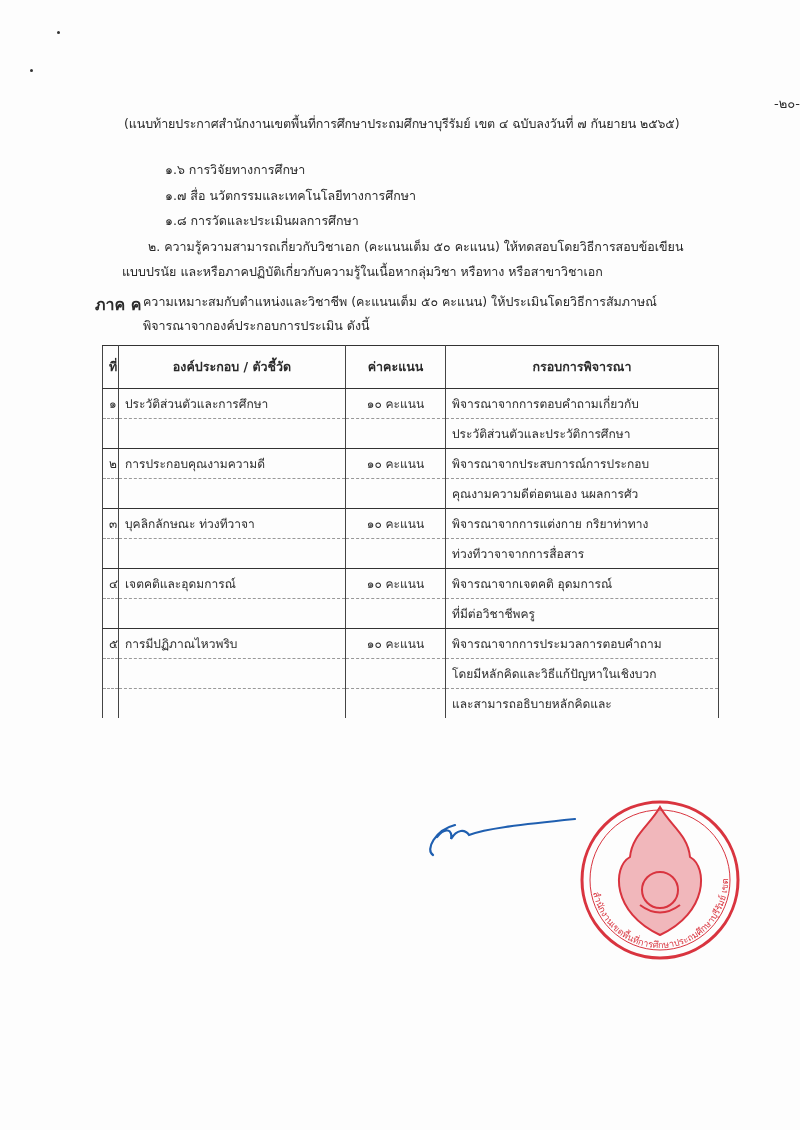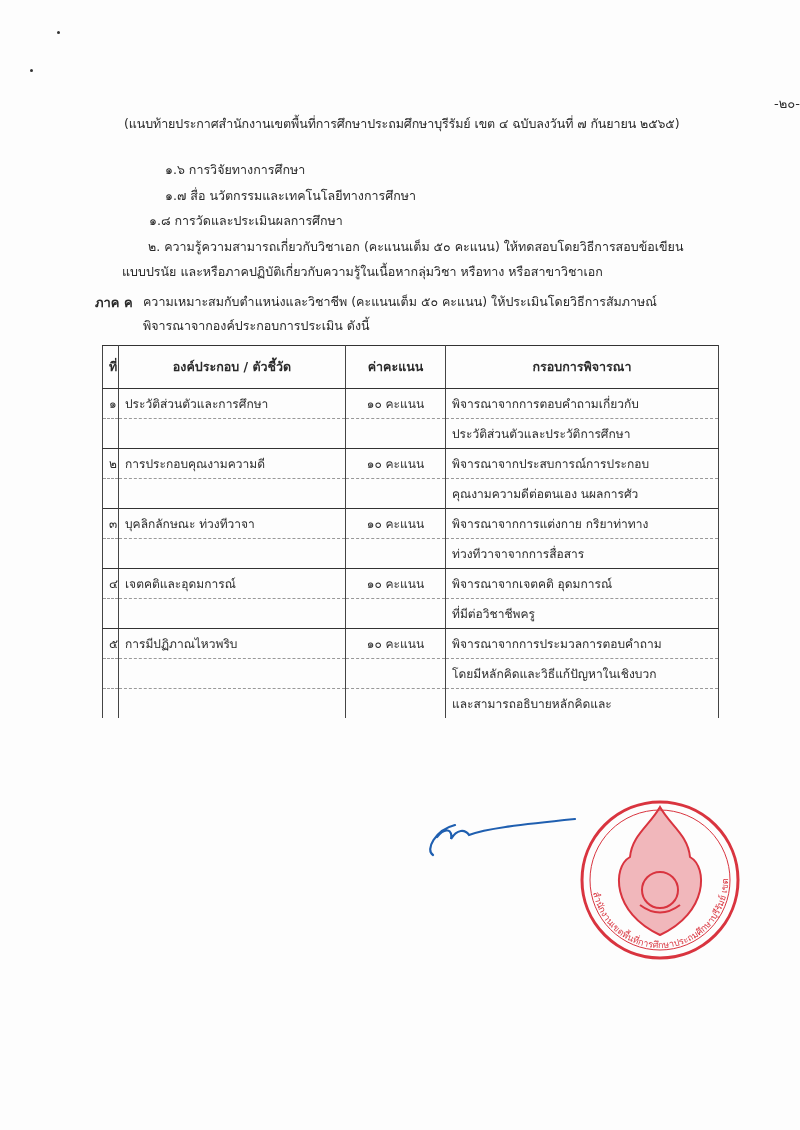--- a/index.html
+++ b/index.html
@@ -4,21 +4,21 @@
 <style>
   html, body { margin:0; padding:0; }
   body {
     width:800px; height:1130px; background:#fdfdfd; position:relative; overflow:hidden;
     font-family:"DejaVu Sans", "Liberation Sans", sans-serif; color:#2a2a2a;
   }
   .dot { position:absolute; width:3px; height:3px; border-radius:50%; background:#333; }
   .pagenum { position:absolute; top:93px; left:0; width:800px; text-align:right; font-size:13px; }
   .annex { position:absolute; top:114px; left:112px; font-size:12.5px; white-space:nowrap; letter-spacing:-0.1px;margin-left:12px; }
   .line { position:absolute; font-size:12.5px; white-space:nowrap; }
-  .partc-label { position:absolute; top:292px; left:95px; font-size:13px; font-weight:bold; }
+  .partc-label { position:absolute; top:292px; left:95px; font-size:16px; font-weight:bold; }
   table.crit {
     position:absolute; top:345px; left:102px; width:616px;
     border-collapse:collapse; font-size:12px; table-layout:fixed;
   }
   table.crit td, table.crit th {
     border-left:1px solid #444; border-right:1px solid #444;
     padding:0 6px; height:29px; vertical-align:middle; white-space:nowrap; overflow:hidden;
   }
   table.crit th { height:42px; font-weight:bold; font-size:12.5px; border-top:1.5px solid #333; border-bottom:1.5px solid #333; }
   table.crit tr.first td { border-top:1.5px solid #333; }
@@ -33,21 +33,21 @@
 <body>
 
 <div class="dot" style="left:57px;top:31px;"></div>
 <div class="dot" style="left:30px;top:69px;"></div>
 
 <div class="pagenum">-๒๐-</div>
 <div class="annex">(แนบท้ายประกาศสำนักงานเขตพื้นที่การศึกษาประถมศึกษาบุรีรัมย์ เขต ๔ ฉบับลงวันที่  ๗  กันยายน  ๒๕๖๕)</div>
 
 <div class="line" style="top:160px;left:165px;">๑.๖  การวิจัยทางการศึกษา</div>
 <div class="line" style="top:186px;left:165px;">๑.๗  สื่อ นวัตกรรมและเทคโนโลยีทางการศึกษา</div>
-<div class="line" style="top:211px;left:149px;">๑.๘  การวัดและประเมินผลการศึกษา</div>
+<div class="line" style="top:211px;left:165px;">๑.๘  การวัดและประเมินผลการศึกษา</div>
 <div class="line" style="top:237px;left:148px;">๒. ความรู้ความสามารถเกี่ยวกับวิชาเอก (คะแนนเต็ม  ๕๐  คะแนน)  ให้ทดสอบโดยวิธีการสอบข้อเขียน</div>
 <div class="line" style="top:262px;left:110px;margin-left:12px;">แบบปรนัย และหรือภาคปฏิบัติเกี่ยวกับความรู้ในเนื้อหากลุ่มวิชา หรือทาง หรือสาขาวิชาเอก</div>
 
 <div class="partc-label">ภาค ค</div>
 <div class="line" style="top:292px;left:143px;">ความเหมาะสมกับตำแหน่งและวิชาชีพ (คะแนนเต็ม ๕๐ คะแนน)  ให้ประเมินโดยวิธีการสัมภาษณ์</div>
 <div class="line" style="top:316px;left:143px;">พิจารณาจากองค์ประกอบการประเมิน ดังนี้</div>
 
 <table class="crit">
   <colgroup>
     <col style="width:16px">

